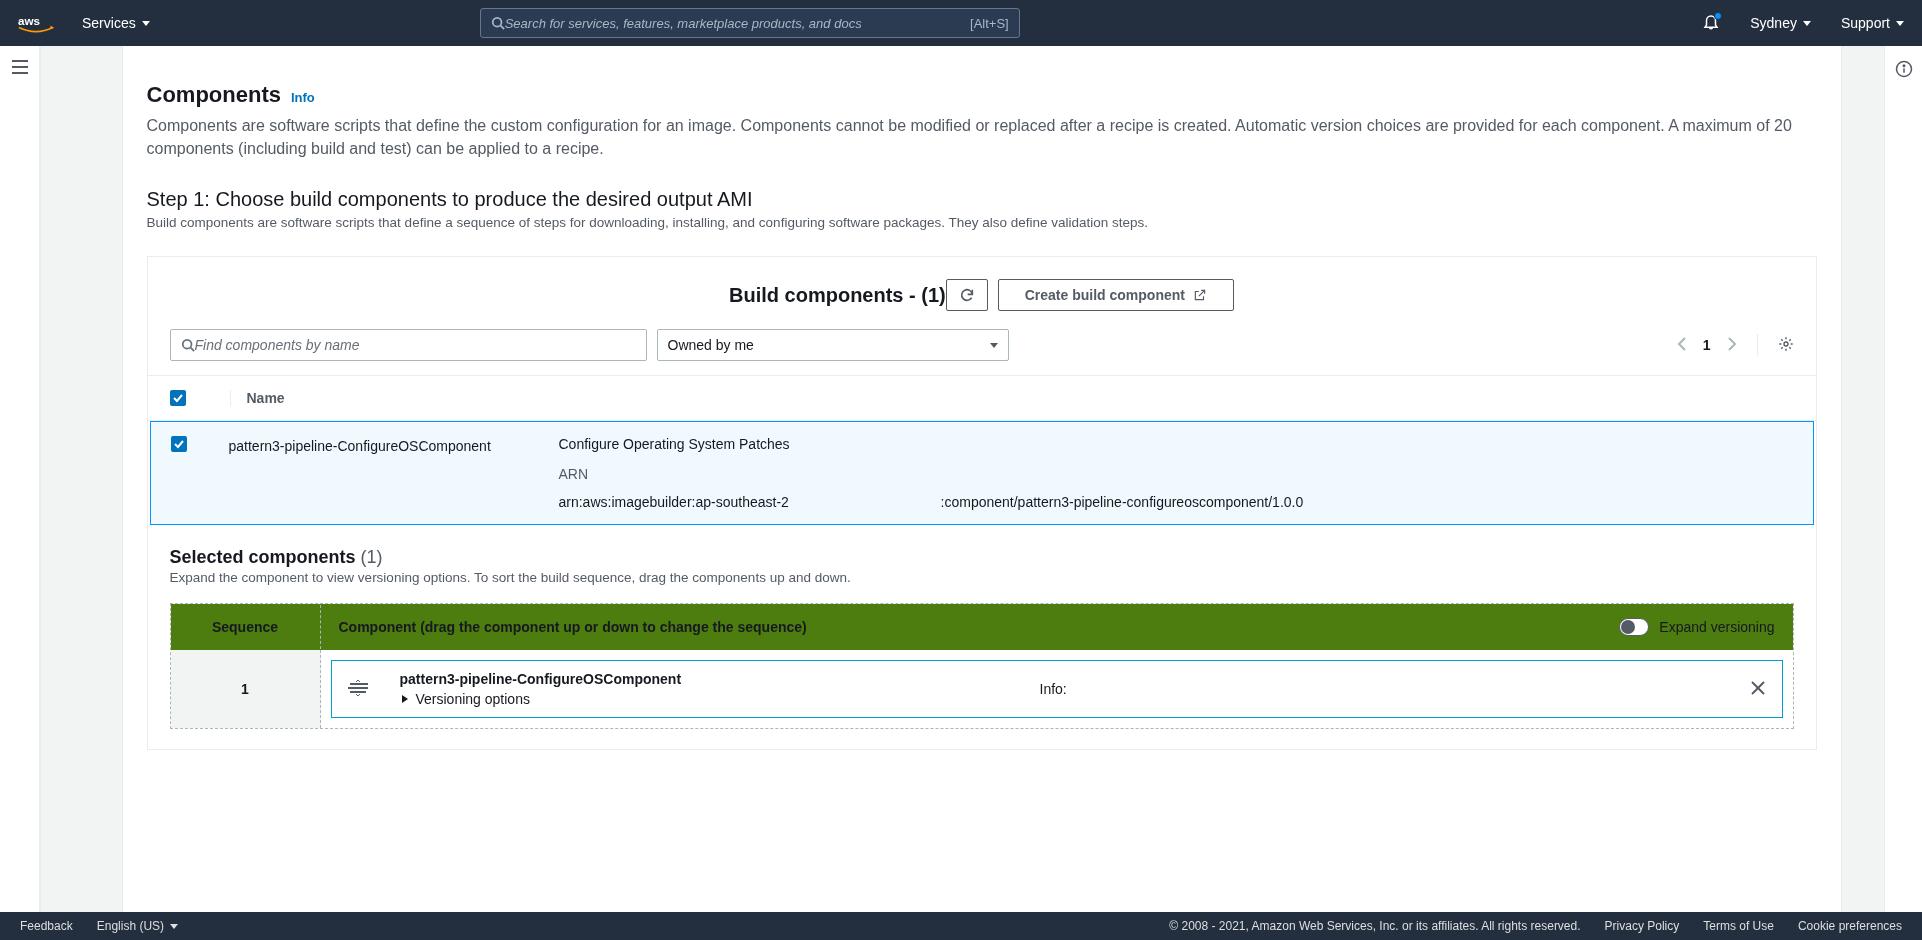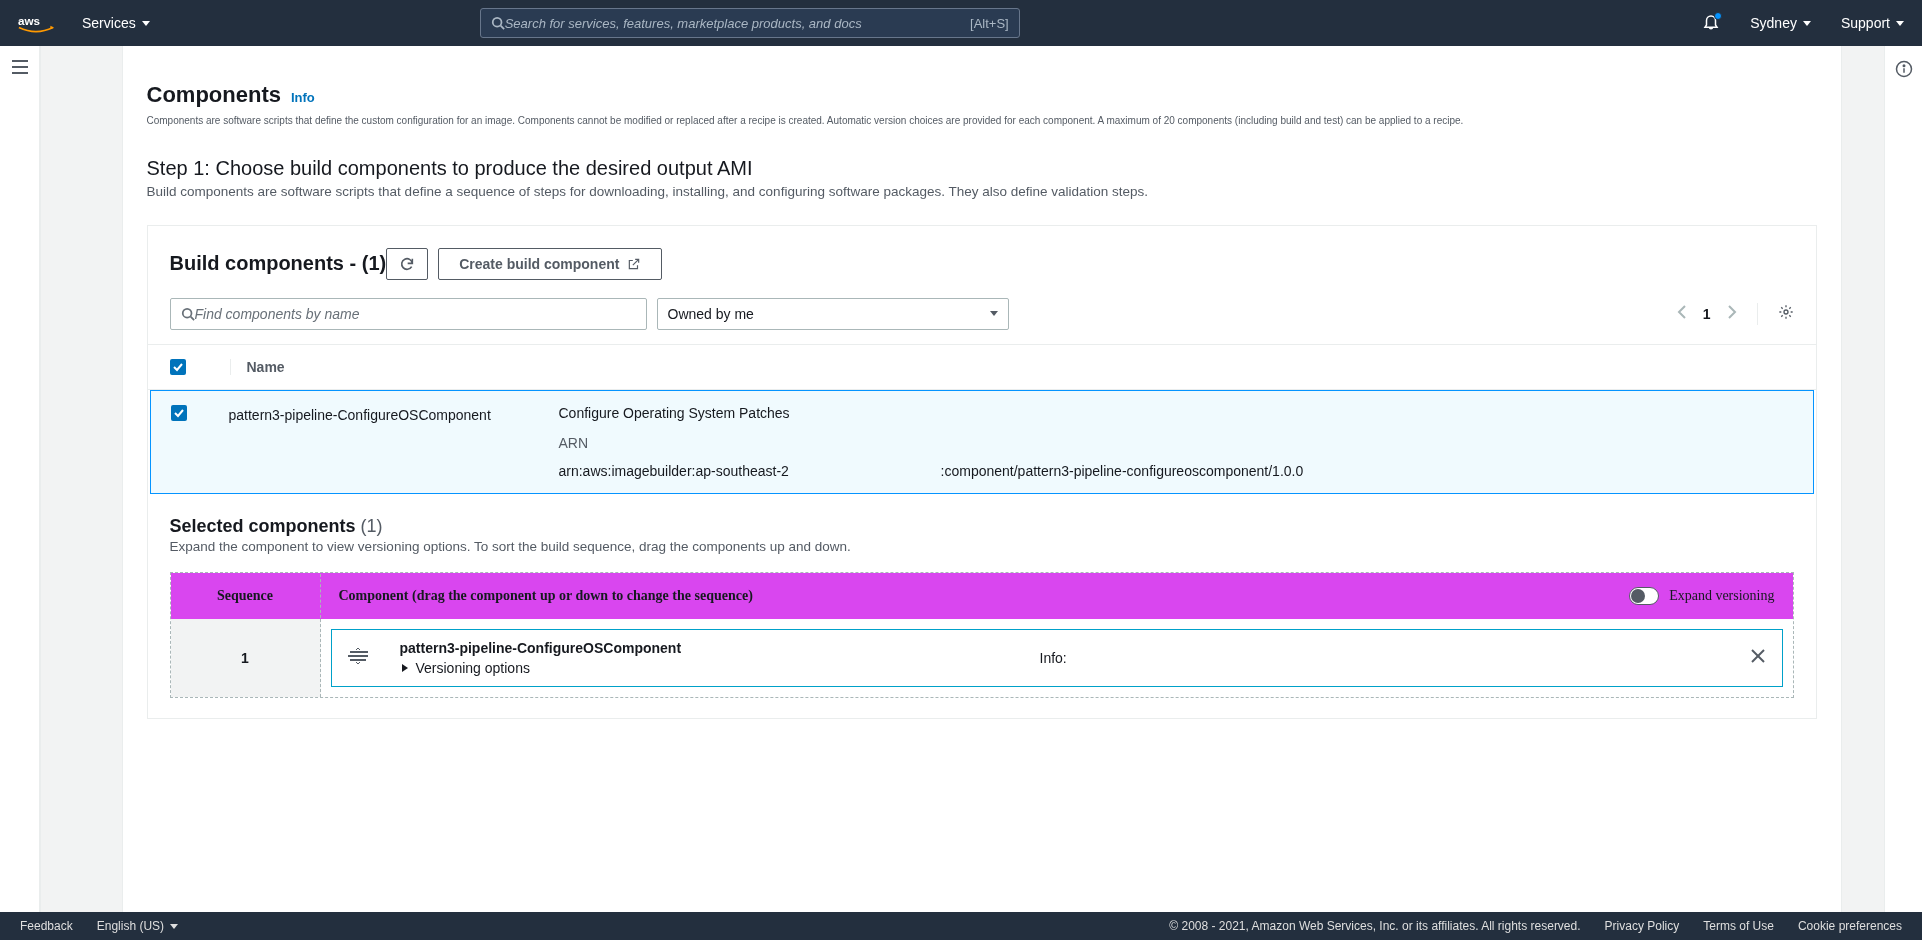--- a/index.html
+++ b/index.html
@@ -92,43 +92,43 @@
   padding: 36px 0 0 0;
   border-left: 1px solid #eaeded;
   border-right: 1px solid #eaeded;
   min-height: 880px;
 }
 .content-pad { padding: 0 24px; }
 .header-block { margin-bottom: 28px; }
 .header-title-row { display: flex; align-items: baseline; gap: 10px; }
 .header-title-row h1 { font-size: 22px; font-weight: 700; color: #16191f; }
 .info-link { color: #0073bb; font-size: 13px; font-weight: 700; cursor: pointer; }
-.header-desc { color: #545b64; font-size: 10px; margin-top: 6px; line-height: 1.45; }
+.header-desc { color: #545b64; font-size: 16px; margin-top: 6px; line-height: 1.45; }
 .step-block { margin-bottom: 26px; }
 .step-block h2 { font-size: 20px; font-weight: 400; color: #16191f; margin-bottom: 4px; }
 .step-block .sub { color: #545b64; font-size: 13.5px; }
 
 .card {
   border: 1px solid #eaeded;
   background: #fff;
   padding: 22px 0 20px 0;
   margin-bottom: 20px;
 }
 .card-head {
   display: flex;
   align-items: center;
-  justify-content: flex-start;
+  justify-content: center;
   padding: 0 22px 18px 22px;
 }
 .card-head h3 { font-size: 20px; font-weight: 700; color: #16191f; }
 .card-actions { display: flex; gap: 10px; }
 .btn {
   border: 1px solid #545b64;
   background: #fff;
-  padding: 7px 20px;
+  padding: 7px 26px;
   font-size: 14px;
   font-weight: 700;
   cursor: pointer;
   border-radius: 2px;
   display: flex;
   align-items: center;
   gap: 8px;
   color: #545b64;
 }
 .btn.icon-only { padding: 7px 12px; }
@@ -223,23 +223,22 @@
 .selected-block h4 .count { font-weight: 400; color: #545b64; }
 .selected-block .sub { color: #545b64; font-size: 13.5px; margin-top: 2px; }
 
 .seq-card {
   margin: 18px 22px 0 22px;
   border: 1px dashed #aab7b8;
 }
 .seq-head {
   display: grid;
   grid-template-columns: 150px 1fr;
-  background: #d946ef;
-  align-items: center;
-  font-family: Liberation Serif, serif;
+  background: #4d7c0f;
+  align-items: center;
 }
 .seq-head .seq-th { padding: 14px 18px; font-weight: 700; border-right: 1px dashed #aab7b8; text-align: center; font-size: 14px; }
 .seq-head .comp-th {
   padding: 14px 18px;
   display: flex;
   align-items: center;
   justify-content: space-between;
 }
 .toggle-wrap { display: flex; align-items: center; gap: 10px; }
 .toggle {

